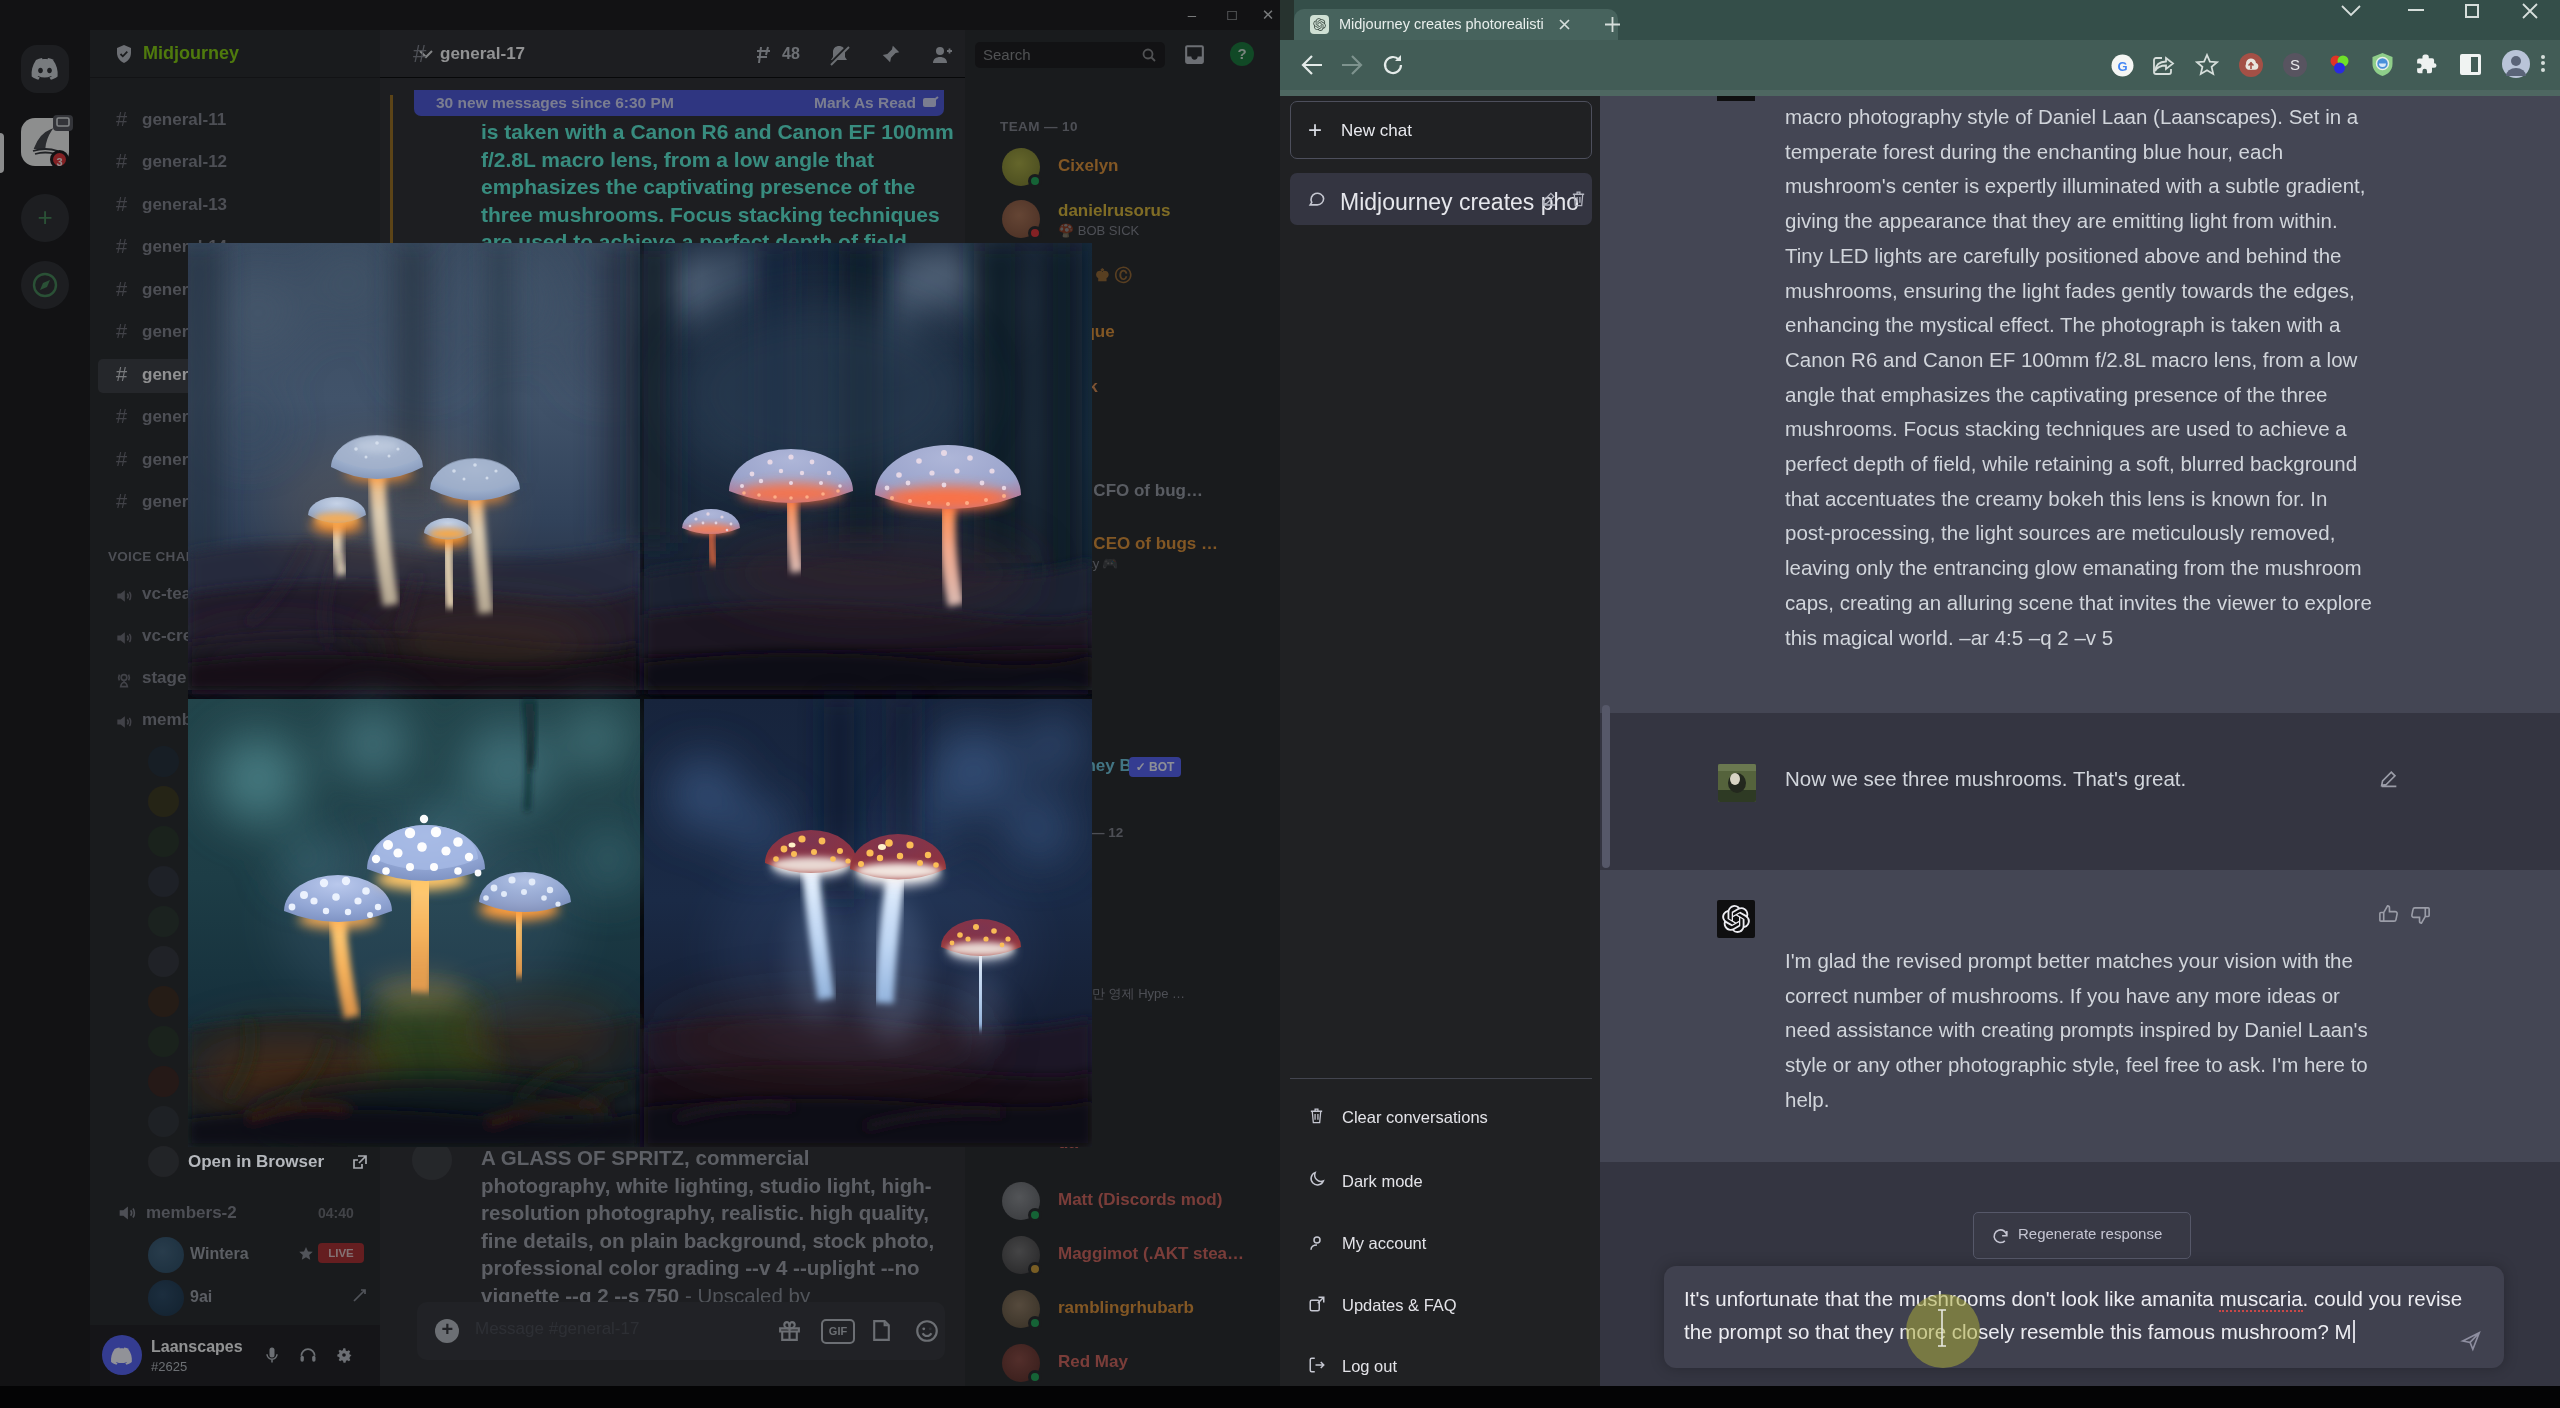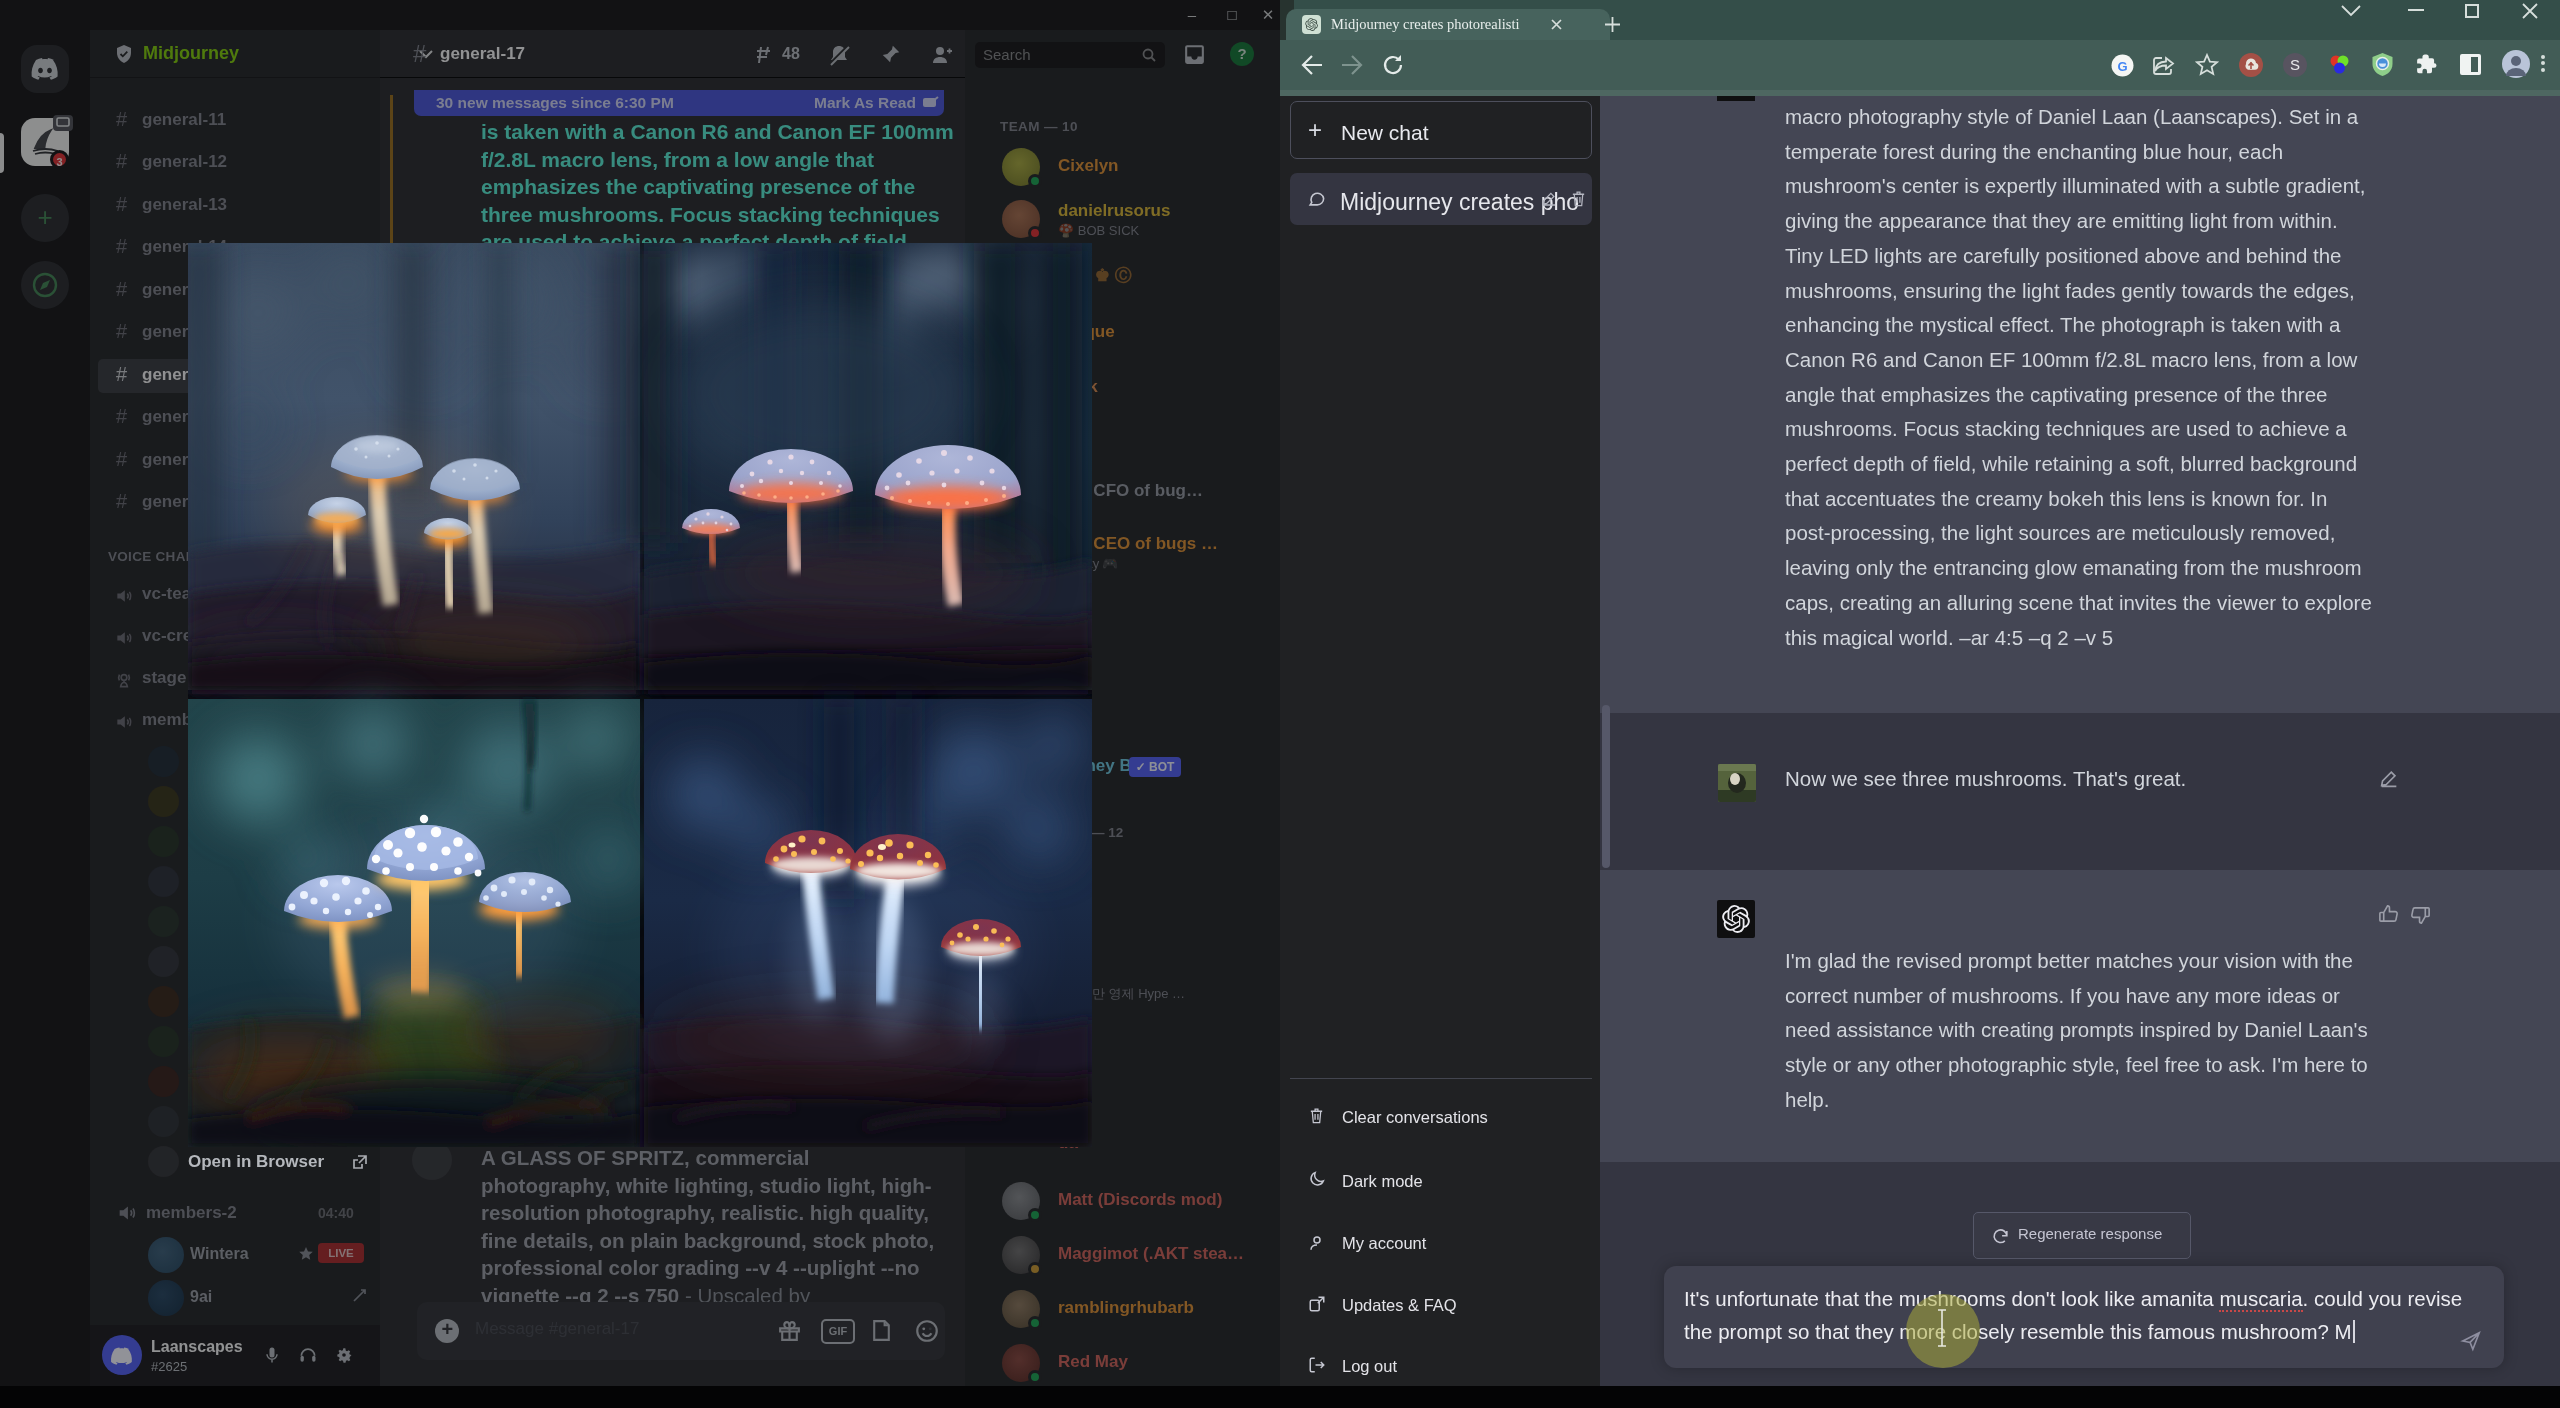--- a/index.html
+++ b/index.html
@@ -765,21 +765,21 @@
 
   <svg class="abs" style="left:2448px; top:1390px;" width="26" height="18">
       <path d="M2 16 L10 2 L14 9 L22 6 L12 16 Z" fill="#e8d44a" stroke="#8a7a1a" stroke-width="1"></path>
     </svg>
 
   <div id="chrome">
 
     <div class="abs" style="left:0; top:0; width:1280px; height:40px; background:#344e49;"></div>
     <div class="abs" style="left:0; top:0; width:14px; height:40px; background:#27332f;"></div>
 
-    <div class="abs" style="left:6px; top:9px; width:324px; height:31px; background:#47635d; border-radius:10px 10px 0 0;font-family:Liberation Serif, serif;">
+    <div class="abs" style="left:14px; top:9px; width:324px; height:31px; background:#47635d; border-radius:10px 10px 0 0;">
       <svg class="abs" style="left:16px; top:6px;" width="19" height="19" viewBox="0 0 19 19">
           <rect width="19" height="19" rx="4" fill="#cfe0d4"></rect>
           <g transform="translate(3.2,3.2) scale(0.53)">
             <path d="M22.282 9.821a5.985 5.985 0 0 0-.516-4.91 6.046 6.046 0 0 0-6.51-2.9A6.065 6.065 0 0 0 4.981 4.18a5.985 5.985 0 0 0-3.998 2.9 6.046 6.046 0 0 0 .743 7.097 5.98 5.98 0 0 0 .51 4.911 6.051 6.051 0 0 0 6.515 2.9A5.985 5.985 0 0 0 13.26 24a6.056 6.056 0 0 0 5.772-4.206 5.99 5.99 0 0 0 3.997-2.9 6.056 6.056 0 0 0-.747-7.073zM13.26 22.43a4.476 4.476 0 0 1-2.876-1.04l.141-.081 4.779-2.758a.795.795 0 0 0 .392-.681v-6.737l2.02 1.168a.071.071 0 0 1 .038.052v5.583a4.504 4.504 0 0 1-4.494 4.494zM3.6 18.304a4.47 4.47 0 0 1-.535-3.014l.142.085 4.783 2.759a.771.771 0 0 0 .78 0l5.843-3.369v2.332a.08.08 0 0 1-.033.062L9.74 19.95a4.5 4.5 0 0 1-6.14-1.646zM2.34 7.896a4.485 4.485 0 0 1 2.366-1.973V11.6a.766.766 0 0 0 .388.676l5.815 3.355-2.02 1.168a.076.076 0 0 1-.071 0l-4.83-2.786A4.504 4.504 0 0 1 2.34 7.872zm16.597 3.855l-5.833-3.387L15.119 7.2a.076.076 0 0 1 .071 0l4.83 2.791a4.494 4.494 0 0 1-.676 8.105v-5.678a.79.79 0 0 0-.407-.667zm2.01-3.023l-.141-.085-4.774-2.782a.776.776 0 0 0-.785 0L9.409 9.23V6.897a.066.066 0 0 1 .028-.061l4.83-2.787a4.5 4.5 0 0 1 6.68 4.66zm-12.64 4.135l-2.02-1.164a.08.08 0 0 1-.038-.057V6.075a4.5 4.5 0 0 1 7.375-3.453l-.142.08L8.704 5.46a.795.795 0 0 0-.393.681zm1.097-2.365l2.602-1.5 2.607 1.5v2.999l-2.597 1.5-2.607-1.5z" fill="#3c4c44"></path>
           </g>
         </svg>
       <span class="abs" style="left:45px; top:7px; color:#e8eeec; font-size:14.5px; white-space:nowrap; width:210px; overflow:hidden; display:block;">Midjourney creates photorealisti</span>
       <svg class="abs" style="left:264px; top:9px;" width="13" height="13">
           <path d="M2 2 L11 11 M11 2 L2 11" stroke="#d6dedb" stroke-width="1.7"></path>
         </svg>
@@ -853,21 +853,21 @@
     <div class="abs" style="left:1261px; top:52px;">
         <div style="width:4px;height:4px;border-radius:50%;background:#d6dedb;margin:2.5px 0;"></div>
         <div style="width:4px;height:4px;border-radius:50%;background:#d6dedb;margin:2.5px 0;"></div>
         <div style="width:4px;height:4px;border-radius:50%;background:#d6dedb;margin:2.5px 0;"></div>
       </div>
 
     <div id="c-sidebar">
 
       <div class="abs" style="left:10px; top:5px; width:302px; height:58px; border:1px solid #4d4f5c; border-radius:7px;">
         <span class="abs" style="left:17px; top:14px; color:#d9dce3; font-size:24px; font-weight:300;">+</span>
-        <span class="abs" style="left:50px; top:19px; color:#e8e9ee; font-size:21px;">New chat</span>
+        <span class="abs" style="left:50px; top:19px; color:#e8e9ee; font-size:17px;">New chat</span>
       </div>
 
       <div class="abs" style="left:10px; top:77px; width:302px; height:52px; border-radius:7px; background:#343541;">
         <svg class="abs" style="left:17px; top:16px;" width="19" height="19" viewBox="0 0 24 24">
             <path d="M21 12a8 8 0 0 1-8 8H4l2-3a8 8 0 1 1 15-5z" fill="none" stroke="#c5c7d1" stroke-width="2"></path>
           </svg>
         <span class="abs" style="left:50px; top:16px; color:#e6e7ec; font-size:23px; white-space:nowrap;">Midjourney creates pho</span>
         <svg class="abs" style="left:250px; top:17px;" width="18" height="18" viewBox="0 0 24 24">
             <path d="M4 20h16M14.5 4.5l4 4L9 18l-5 1 1-5z" fill="none" stroke="#b4b6c0" stroke-width="1.8"></path>
           </svg>

